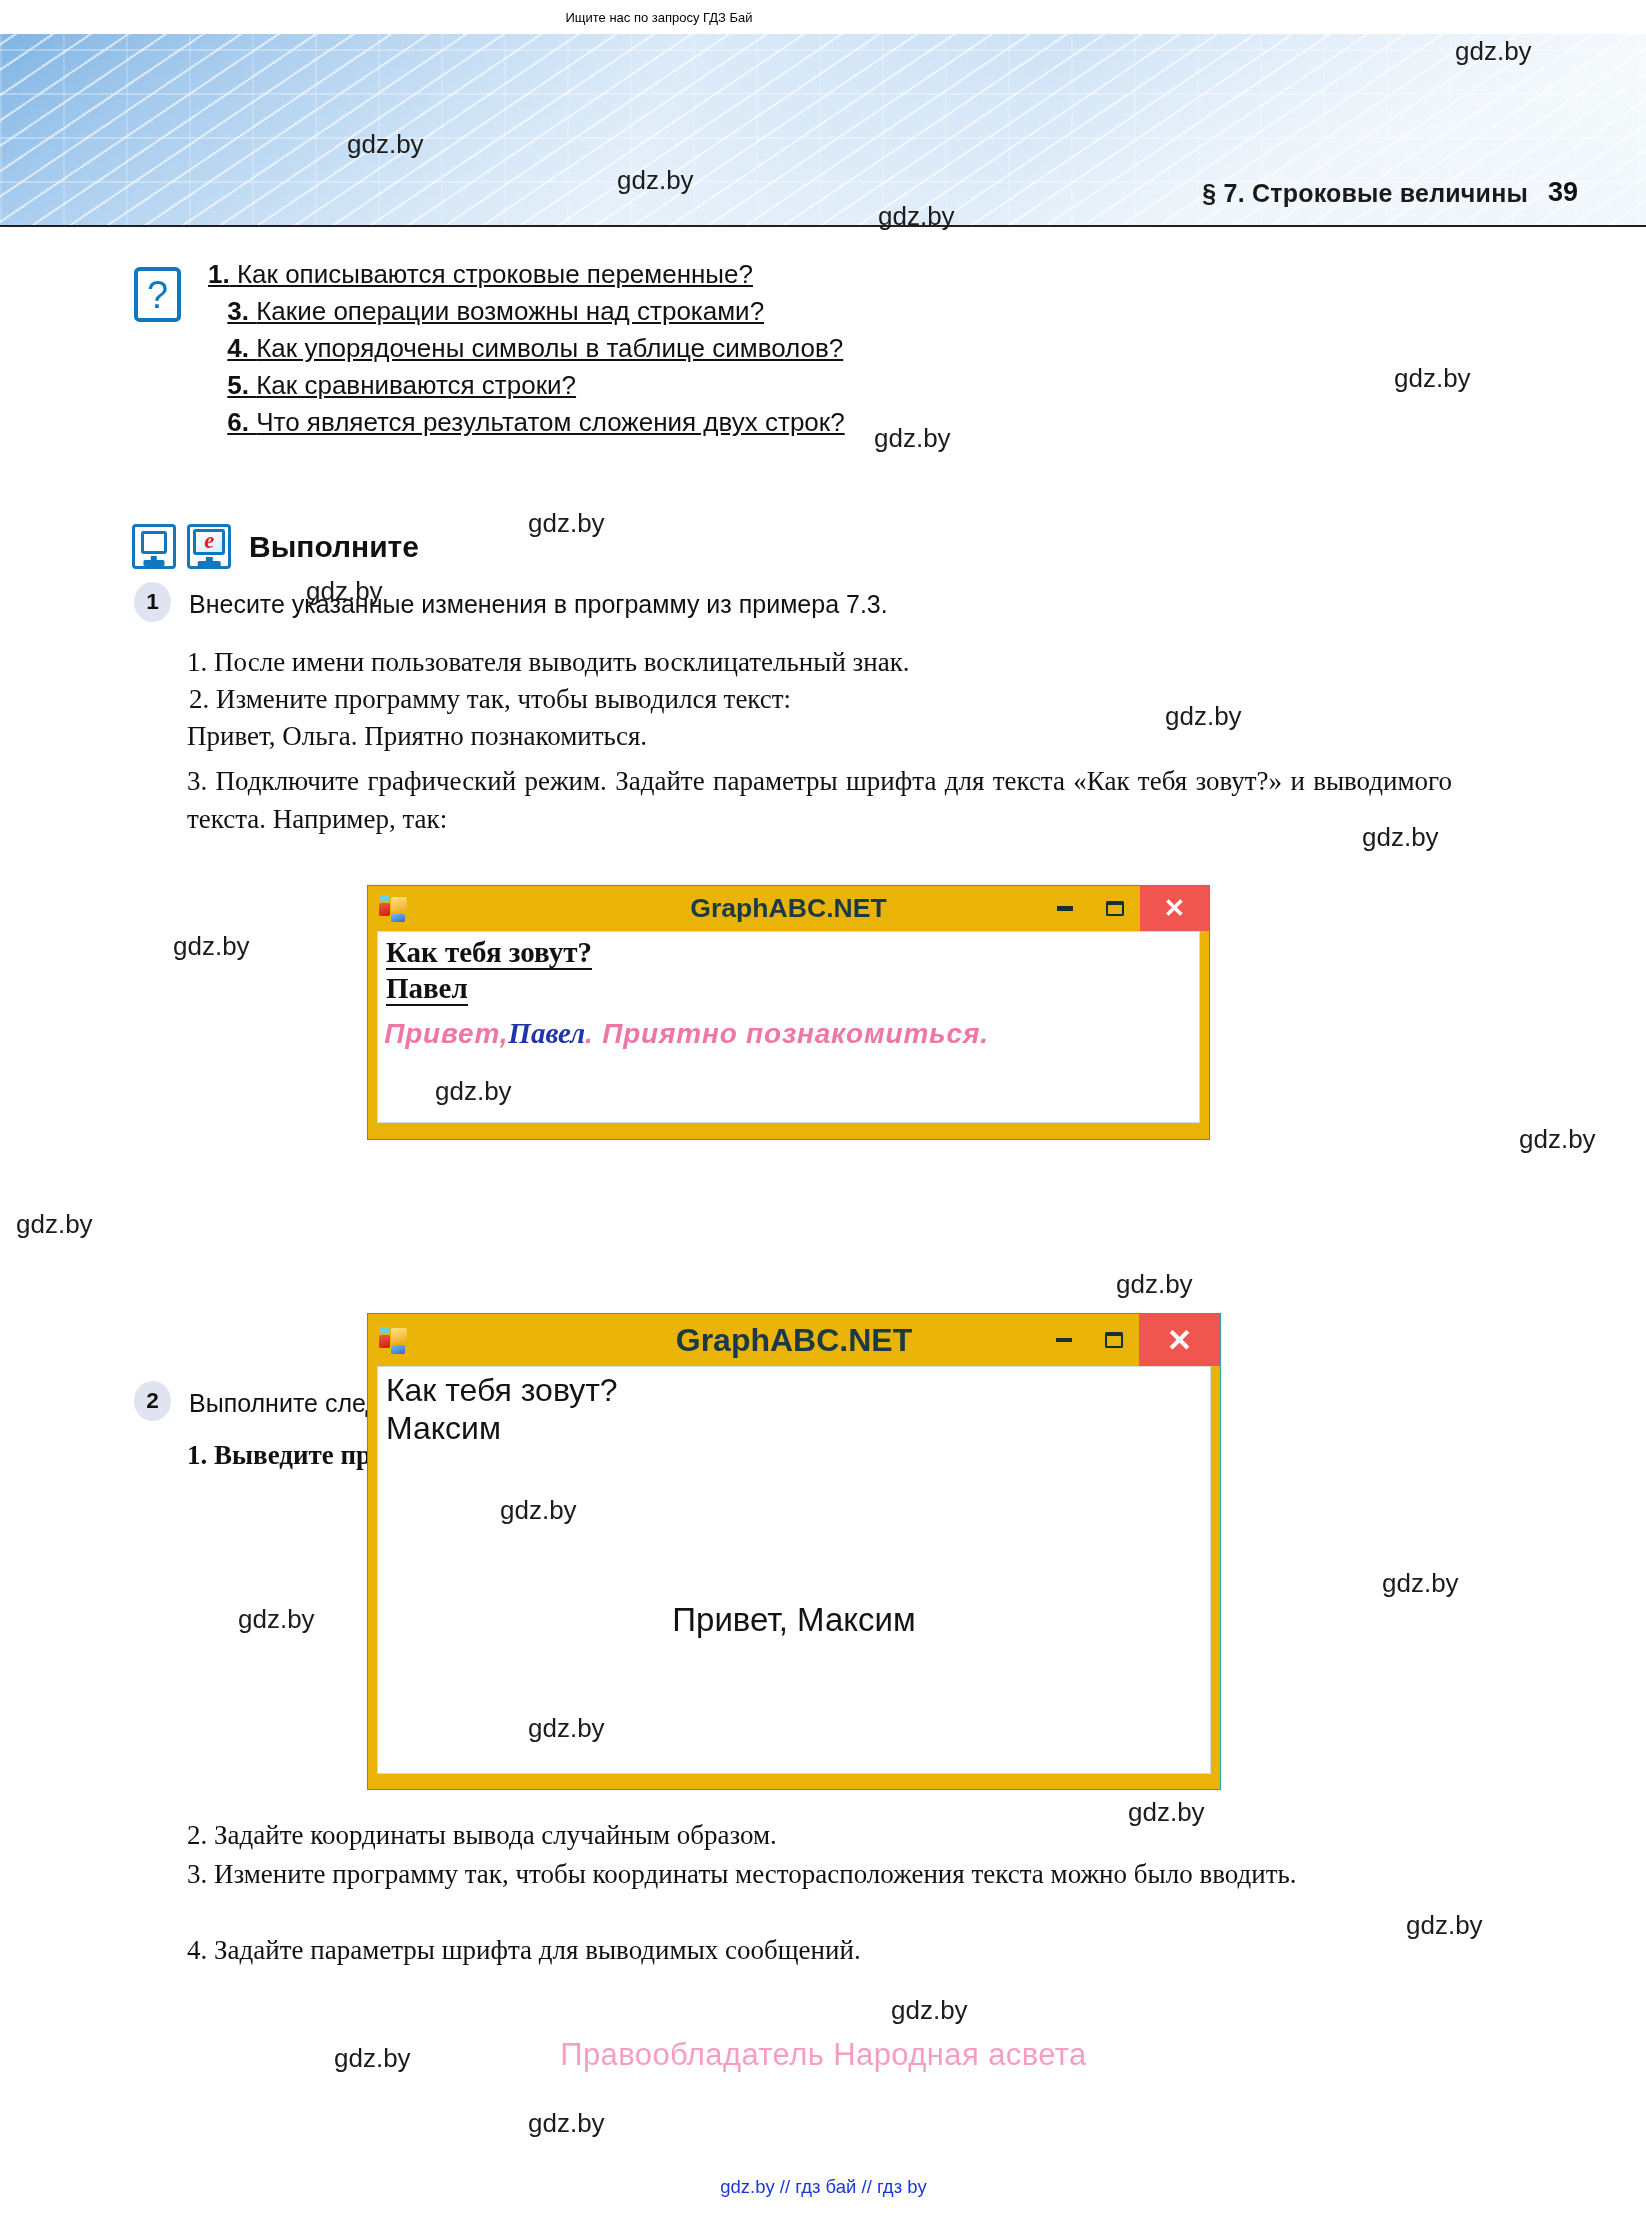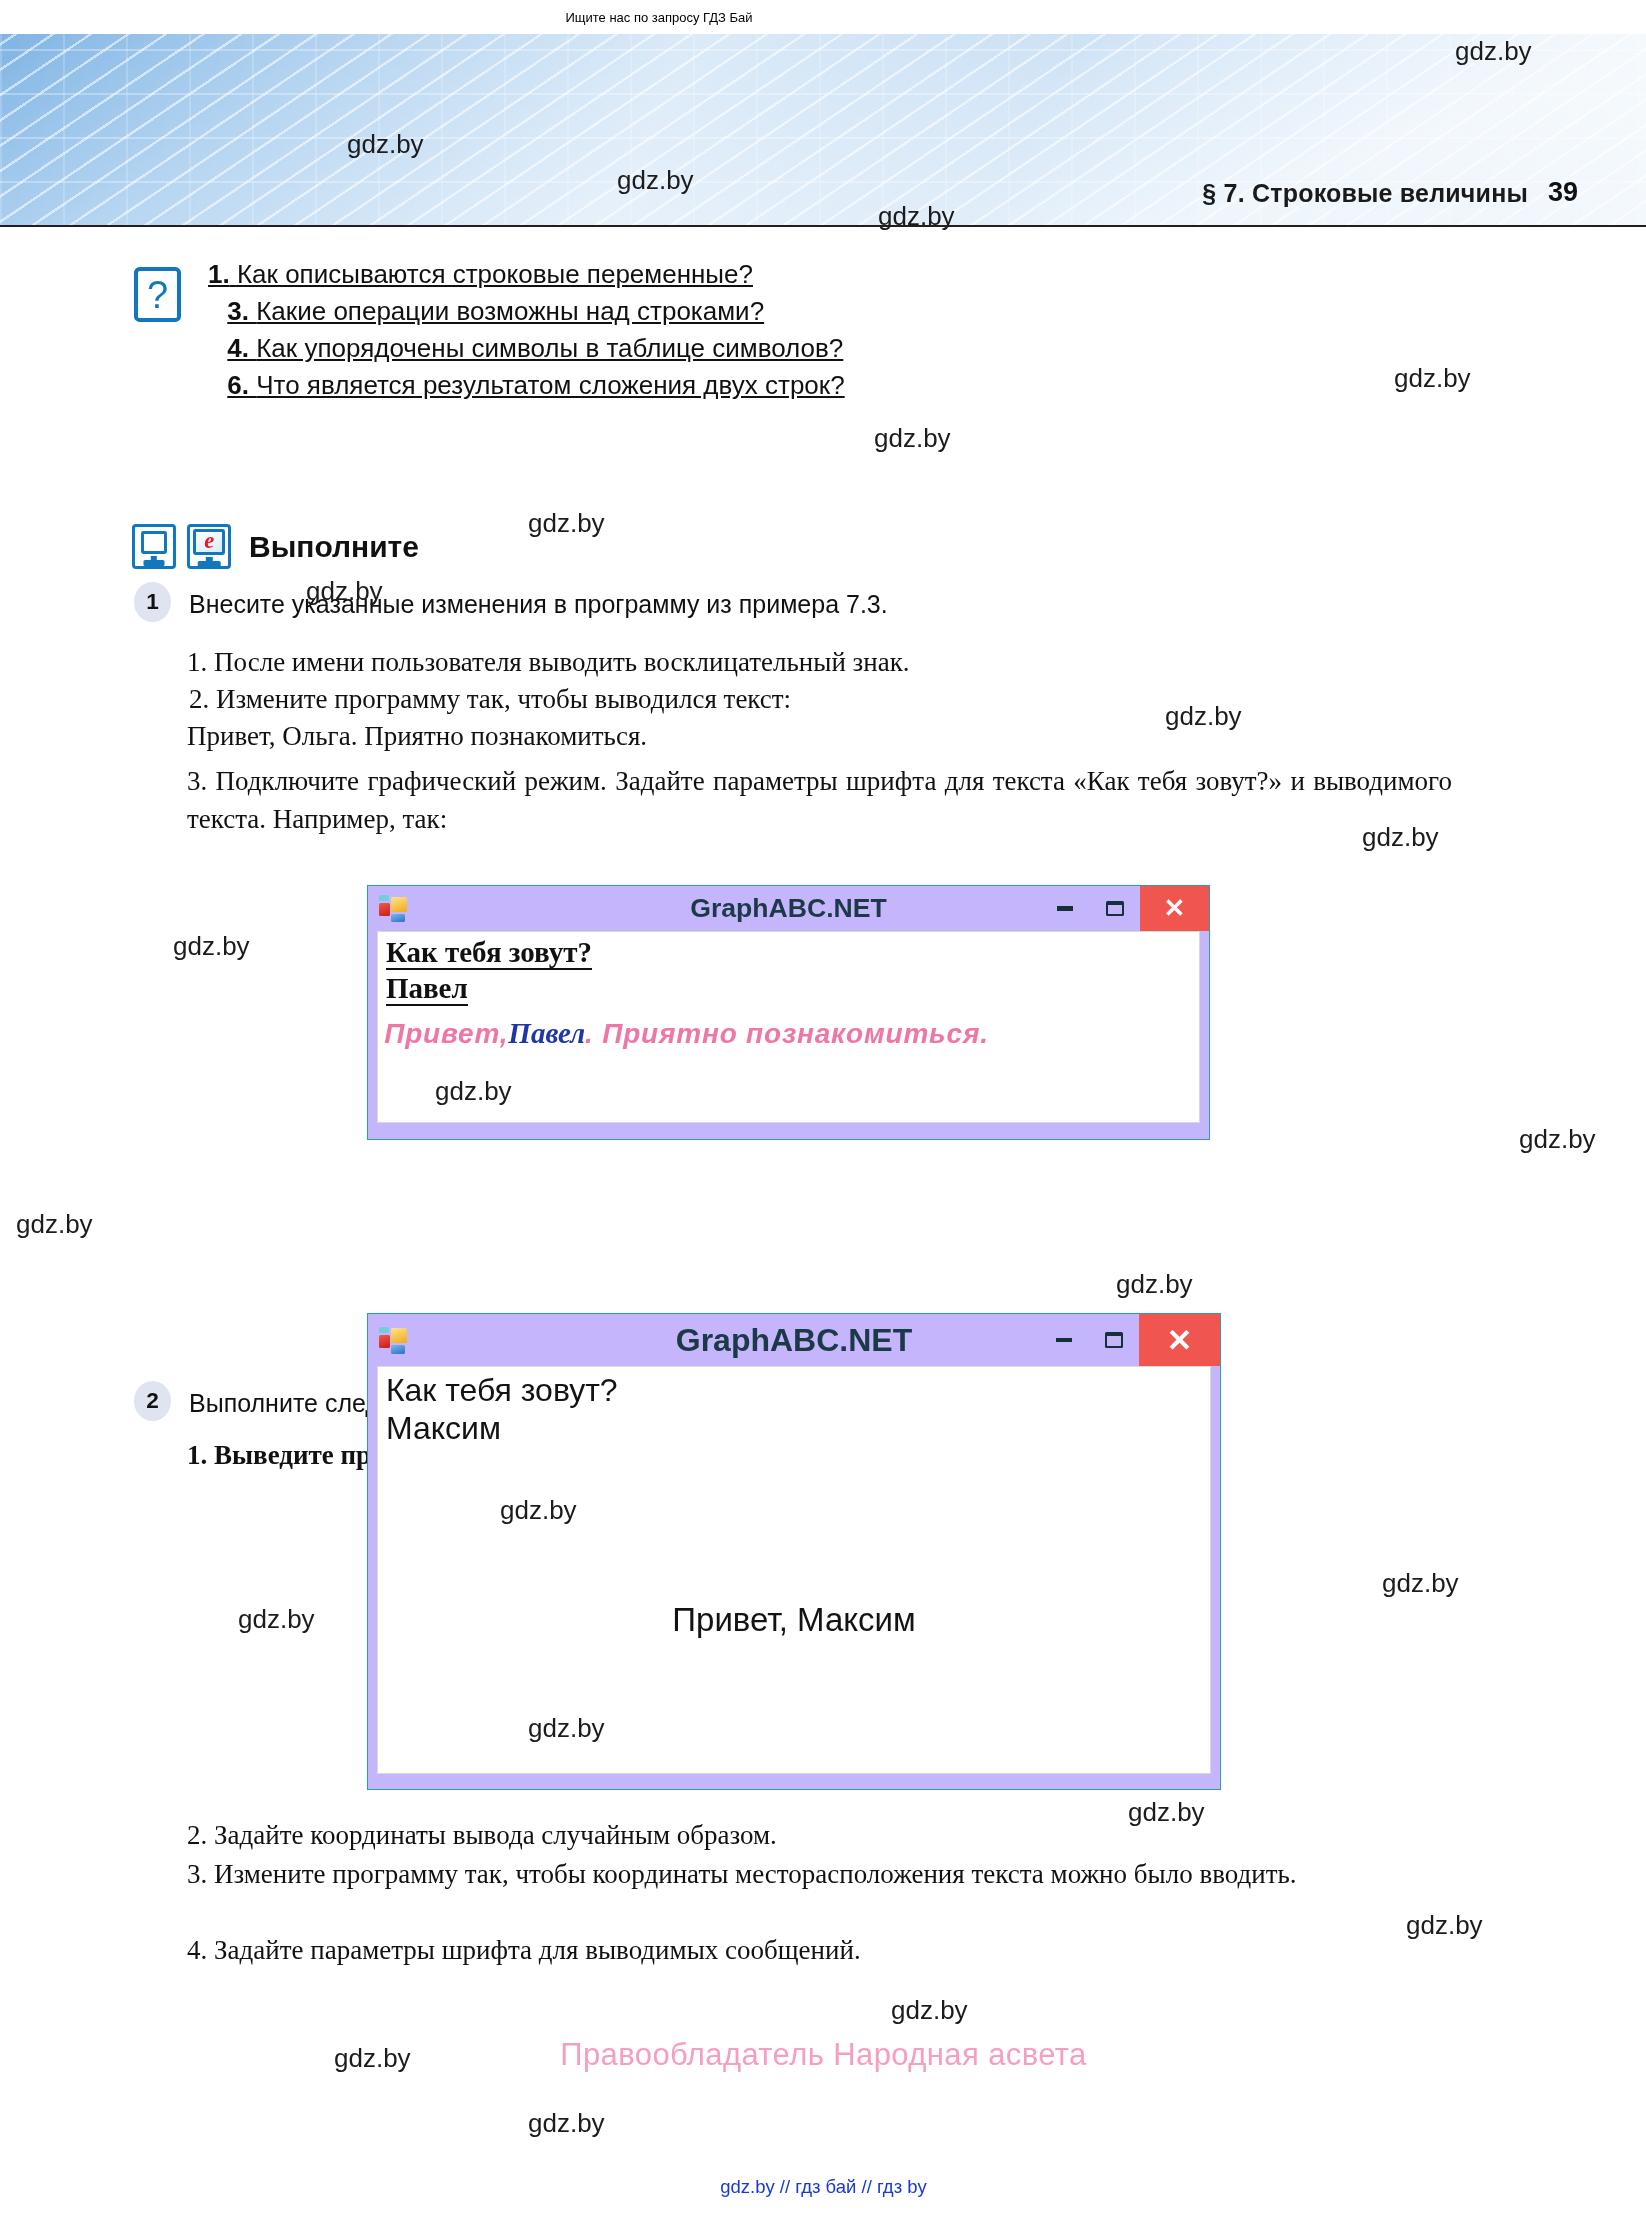--- a/index.html
+++ b/index.html
@@ -227,21 +227,21 @@
     line-height: 38px;
   }
   .serif-p.just {
     text-align: justify;
   }
   .serif-p.bold { font-weight: bold; }
 
   
   .gwin {
     position: absolute;
-    background: #c4b5fd;
+    background: #eab308;
     border: 0.8px solid #2f9ea9;
     box-shadow: 0 0 0 0.8px rgba(0,0,0,0.03);
   }
   .gwin-titlebar {
     position: relative;
     height: 45px;
     display: flex;
     align-items: center;
   }
   .gwin-appicon {
@@ -399,20 +399,24 @@
       <b>1.</b>
       <span>Как описываются строковые переменные?</span>
     </div>
     <div class="q-item" style="padding-left:19.3px">
       <b>3.</b>
       <span>Какие операции возможны над строками?</span>
     </div>
     <div class="q-item" style="padding-left:19.3px">
       <b>4.</b>
       <span>Как упорядочены символы в таблице символов?</span>
+    </div>
+    <div class="q-item" style="padding-left:19.3px">
+      <b>5.</b>
+      <span>Как сравниваются строки?</span>
     </div>
     <div class="q-item" style="padding-left:19.3px">
       <b>6.</b>
       <span>Что является результатом сложения двух строк?</span>
     </div>
   </div>
 
   <div class="exercises-head">
     <div class="monitor-ico">
       <div class="screen"></div>

